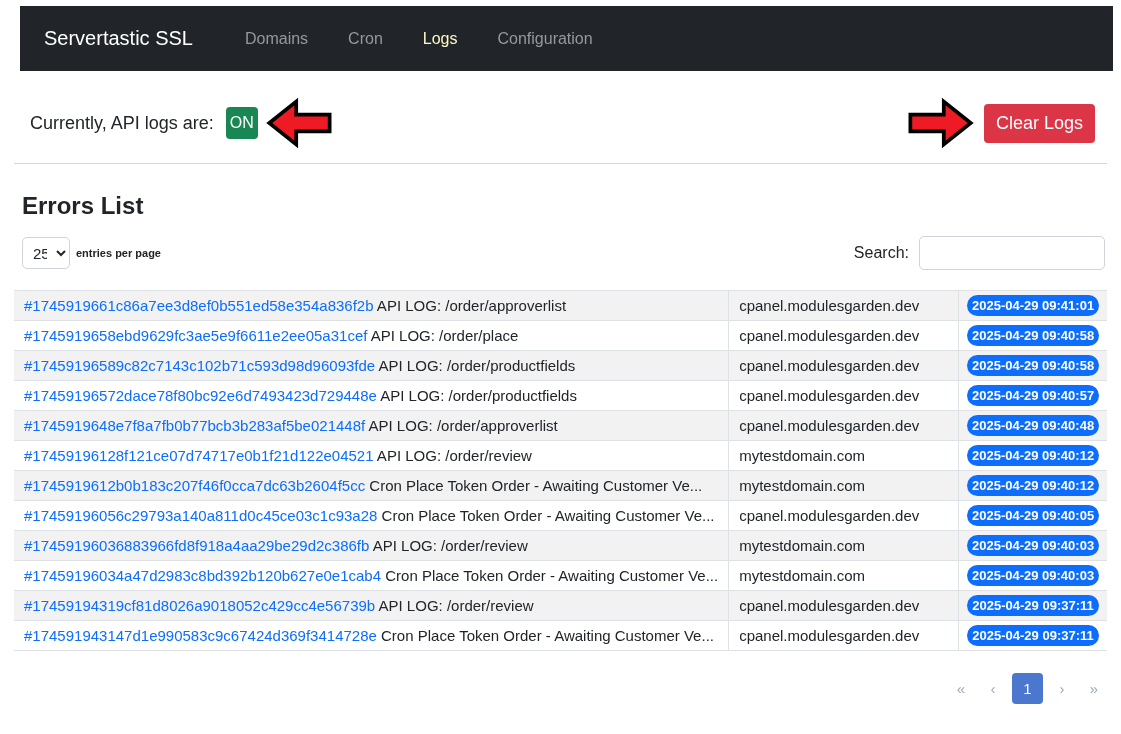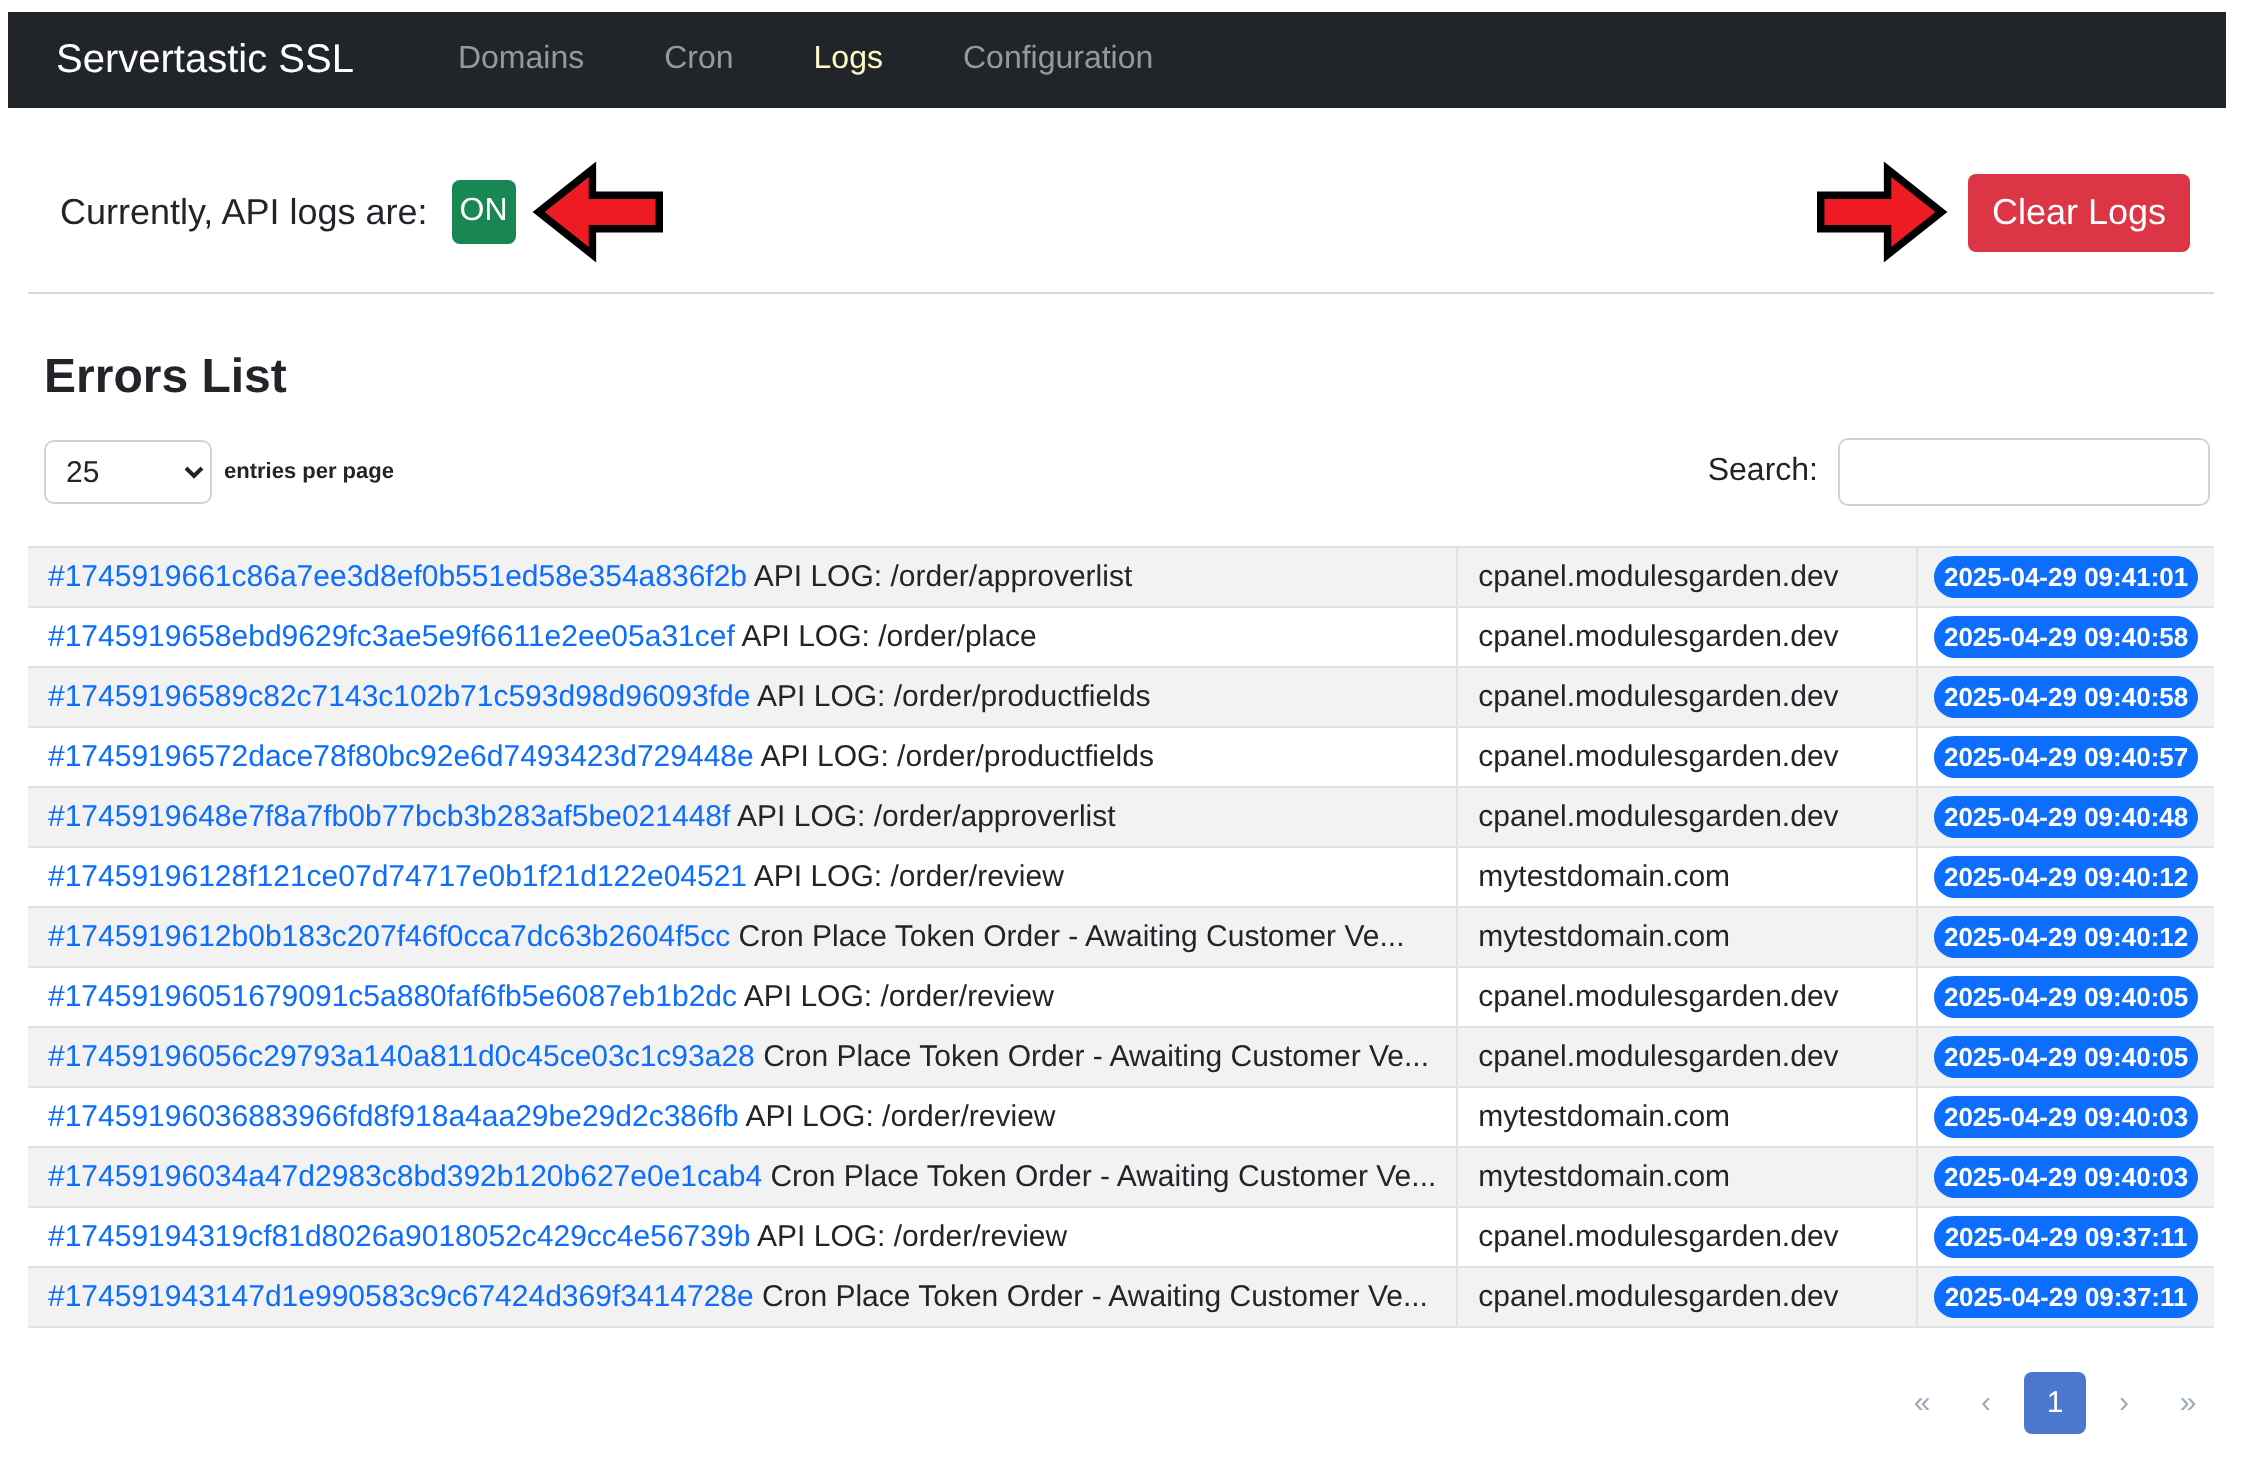--- a/index.html
+++ b/index.html
@@ -9,21 +9,21 @@
     --input-border:#ced4da;
   }
   *{box-sizing:border-box;}
   html,body{margin:0;padding:0;}
   body{
     width:1121px;height:734px;background:#fff;overflow:hidden;
     font-family:"Liberation Sans","DejaVu Sans",sans-serif;color:var(--text);
   }
   
   .navbar{
-    margin:6px 8px 0 4px;height:48px;background:var(--navbar-bg);
+    margin:6px 8px 0 20px;height:65px;background:var(--navbar-bg);
     display:flex;align-items:center;padding:0 24px;
   }
   .brand{color:#fff;font-size:20px;text-decoration:none;font-weight:400;}
   .nav-links{display:flex;gap:40px;margin-left:52px;}
   .nav-link{color:var(--nav-link);font-size:16px;text-decoration:none;}
   .nav-link.active{color:#fef9c3;}
   
   .main{padding:0 14px;}
   .status-row{display:flex;align-items:center;margin-top:26px;height:52px;padding:0 12px 0 16px;}
   .status-label{font-size:18px;}
@@ -31,21 +31,21 @@
   .btn-on{background:var(--success);font-size:16px;padding:7px 4px;margin-left:12px;}
   .btn-clear{background:var(--danger);font-size:18px;padding:9px 12px;margin-left:10px;}
   .arrow{width:66px;height:52px;flex:0 0 auto;}
   .arrow-left{margin-left:8px;}
   .spacer{flex:1;}
   .divider{border:none;border-top:1px solid #d8d8d8;margin:14px 0 0 0;}
   .page-title{font-size:24px;font-weight:700;margin:28px 0 16px 8px;}
   
   .controls{display:flex;align-items:center;margin:0 2px 20px 8px;}
   .page-size{
-    width:84px;height:32px;font-size:15px;border:1px solid var(--input-border);
+    width:48px;height:32px;font-size:15px;border:1px solid var(--input-border);
     border-radius:5px;padding:0 6px;color:var(--text);background:#fff;font-family:inherit;
   }
   .entries-label{font-size:11px;margin-left:6px;font-weight:bold;}
   .search-label{font-size:16px;margin-left:auto;margin-right:10px;}
   .search-input{
     width:186px;height:34px;border:1px solid var(--input-border);border-radius:5px;
     padding:0 8px;font-size:15px;font-family:inherit;
   }
   
   table{width:100%;border-collapse:collapse;border-top:1px solid var(--border);font-size:15px;}
@@ -157,27 +157,20 @@
           </td>
         </tr>
         <tr>
           <td class="col-msg"><a href="#" class="log-link">#1745919612b0b183c207f46f0cca7dc63b2604f5cc</a> Cron Place Token Order - Awaiting Customer Ve...</td>
           <td class="col-domain">mytestdomain.com</td>
           <td class="col-time">
             <span class="badge">2025-04-29 09:40:12</span>
           </td>
         </tr>
         <tr>
-          <td class="col-msg"><a href="#" class="log-link">#17459196051679091c5a880faf6fb5e6087eb1b2dc</a> API LOG: /order/review</td>
-          <td class="col-domain">cpanel.modulesgarden.dev</td>
-          <td class="col-time">
-            <span class="badge">2025-04-29 09:40:05</span>
-          </td>
-        </tr>
-        <tr>
           <td class="col-msg"><a href="#" class="log-link">#17459196056c29793a140a811d0c45ce03c1c93a28</a> Cron Place Token Order - Awaiting Customer Ve...</td>
           <td class="col-domain">cpanel.modulesgarden.dev</td>
           <td class="col-time">
             <span class="badge">2025-04-29 09:40:05</span>
           </td>
         </tr>
         <tr>
           <td class="col-msg"><a href="#" class="log-link">#17459196036883966fd8f918a4aa29be29d2c386fb</a> API LOG: /order/review</td>
           <td class="col-domain">mytestdomain.com</td>
           <td class="col-time">

